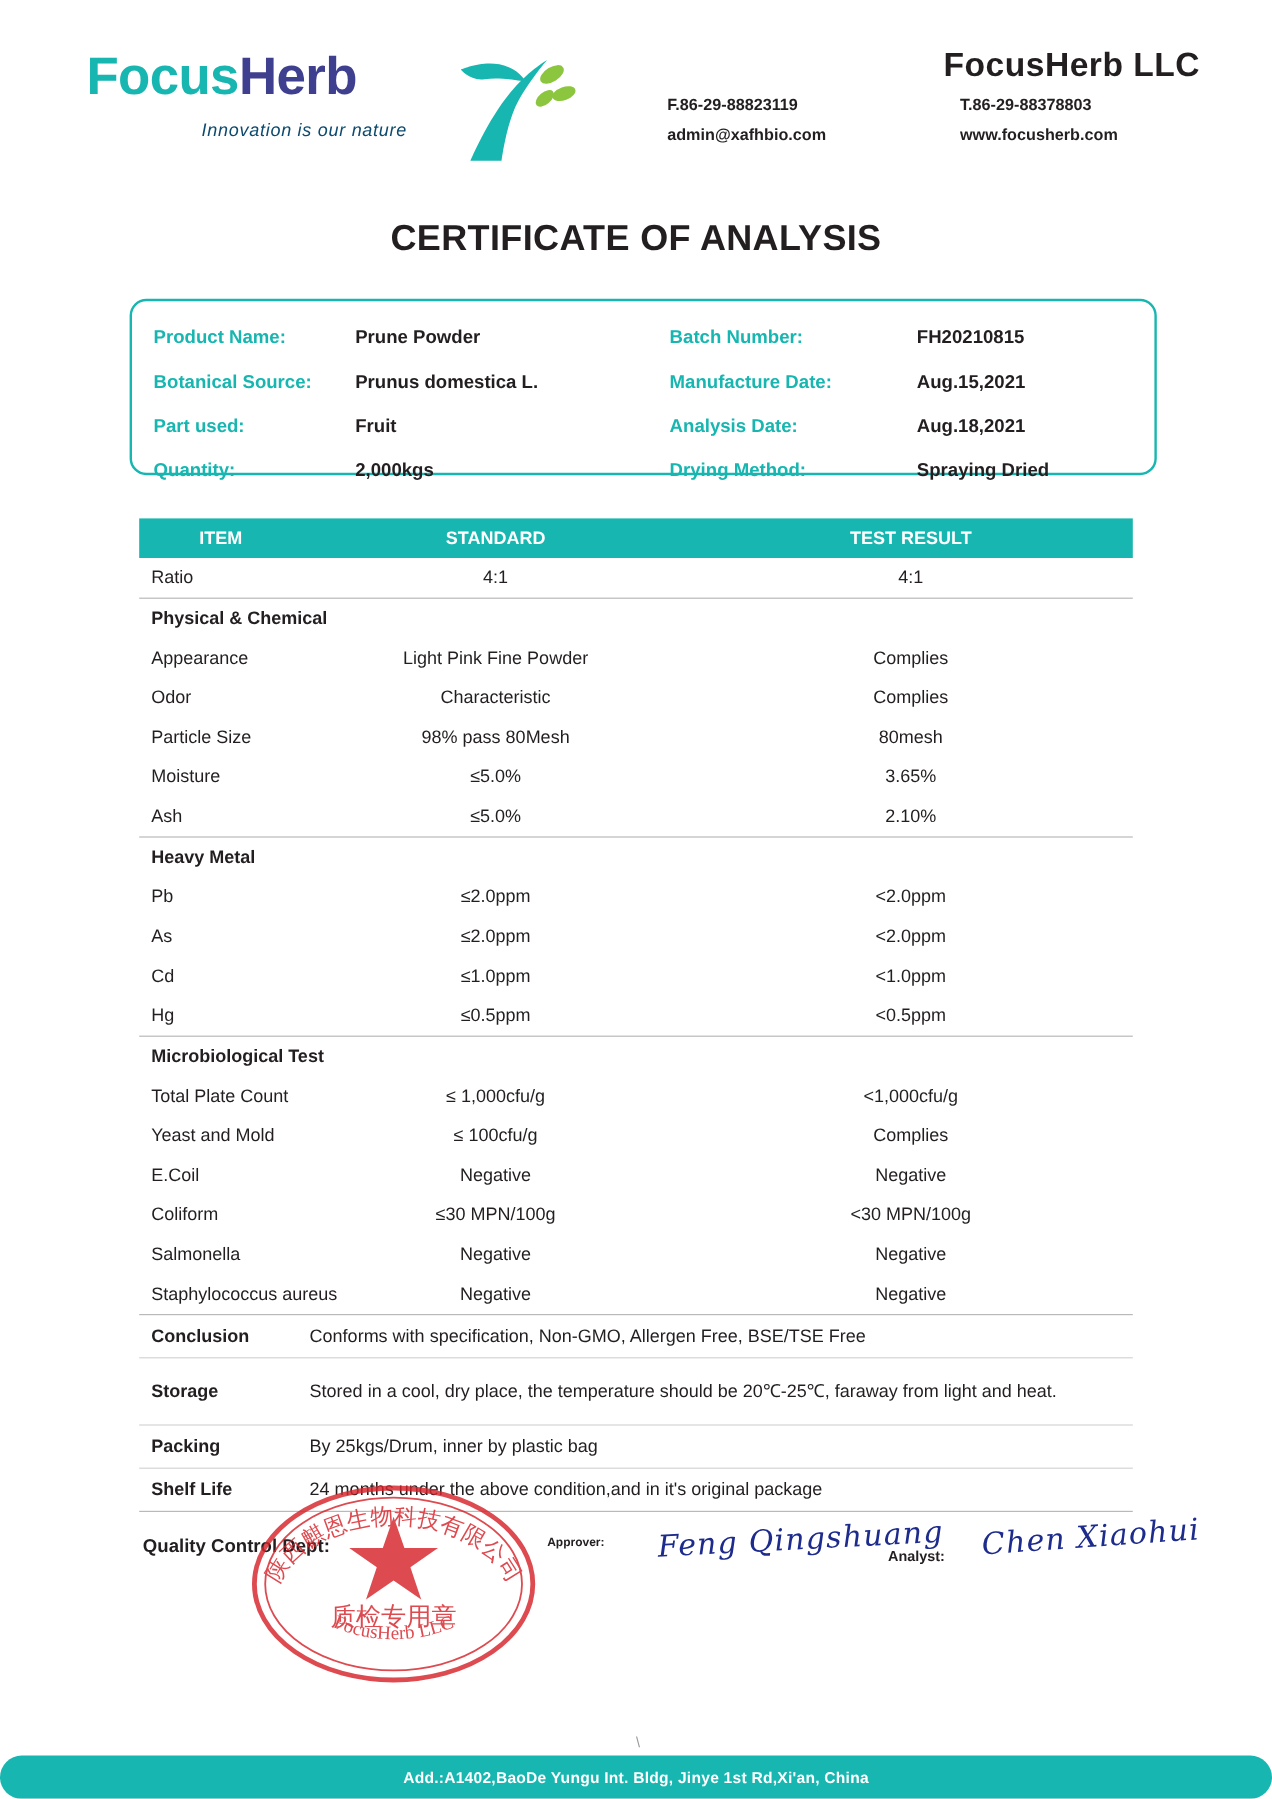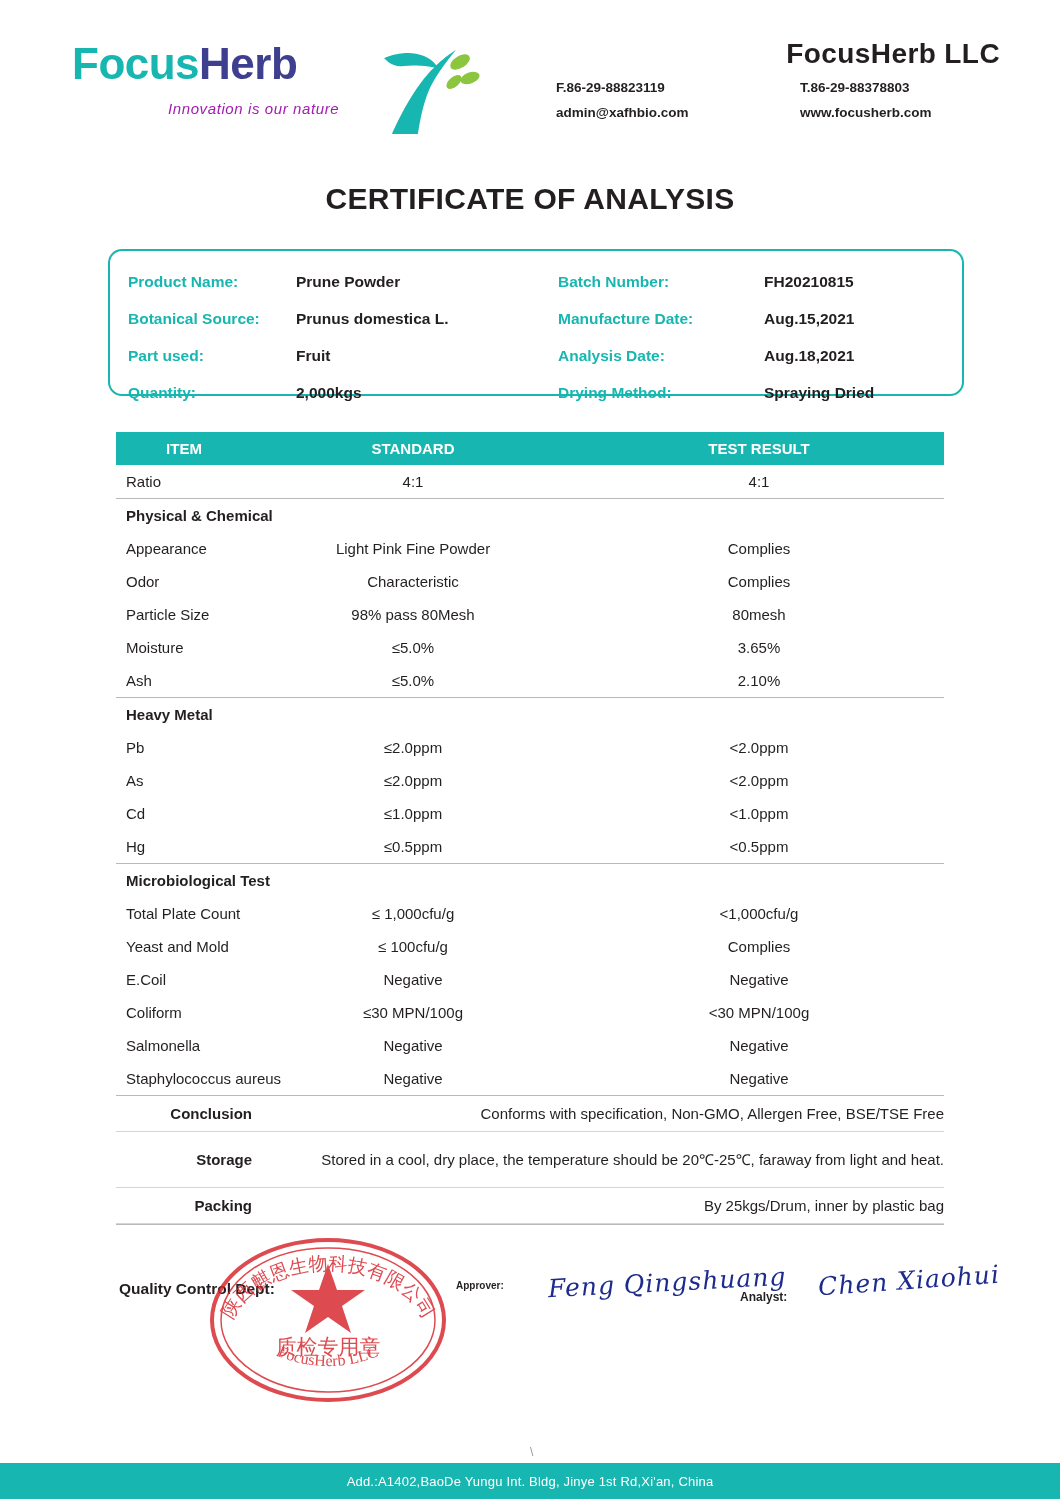--- a/index.html
+++ b/index.html
@@ -43,21 +43,21 @@
     letter-spacing: -0.5px;
     line-height: 1;
     white-space: nowrap;
   }
   .logo-focus { color: #18b6b0; }
   .logo-herb { color: #3f3f8f; }
   .logo-tag {
     margin-top: 14px;
     margin-left: 96px;
     font-size: 15px;
-    color: #a21caf;
+    color: #0c4a6e;
     font-style: italic;
     letter-spacing: 0.6px;
   }
   .logo-mark {
     position: absolute;
     left: 300px;
     top: -4px;
     width: 110px;
     height: 105px;
   }
@@ -173,21 +173,20 @@
     width: 828px;
   }
   .rule.thin { background: #d4d4d4; }
 
   
   .binfo {
     display: grid;
     grid-template-columns: 136px 692px;
     font-size: 15px;
     align-items: center;
-    text-align: right;
   }
   .binfo .b-label { font-weight: bold; padding-left: 10px; }
   .binfo .b-val { padding-left: 6px; }
   .binfo.one { height: 35px; }
   .binfo.two { height: 55px; }
   .binfo.two .b-val { line-height: 26px; }
 
   
   .sig-area {
     position: absolute;
@@ -253,22 +252,23 @@
     left: 0;
     bottom: 0;
     width: 1060px;
     height: 36px;
     background: #18b6b0;
     color: #ffffff;
     display: flex;
     align-items: center;
     justify-content: center;
     font-size: 13px;
-    font-weight: normal;
+    font-weight: bold;
     letter-spacing: 0.2px;
+    border-radius: 18px;
   }
   .footer-tick {
     position: absolute;
     left: 530px;
     bottom: 40px;
     font-size: 12px;
     color: #9a9a9a;
   }
 </style>
 </head>
@@ -454,20 +454,24 @@
       <div class="b-val">Stored in a cool, dry place, the temperature should be 20℃-25℃, faraway from light and heat.</div>
     </div>
     <div class="rule thin"></div>
 
     <div class="binfo one">
       <div class="b-label">Packing</div>
       <div class="b-val">By 25kgs/Drum, inner by plastic bag</div>
     </div>
     <div class="rule thin"></div>
 
+    <div class="binfo one">
+      <div class="b-label">Shelf Life</div>
+      <div class="b-val">24 months under the above condition,and in it's original package</div>
+    </div>
     <div class="rule"></div>
   </div>
 
   <div class="sig-area">
     <div class="qc-label">Quality Control Dept:</div>
     <div class="approver-label">Approver:</div>
     <div class="analyst-label">Analyst:</div>
 
     <div class="sig-script approver-sig">Feng Qingshuang</div>
     <div class="sig-script analyst-sig">Chen Xiaohui</div>

